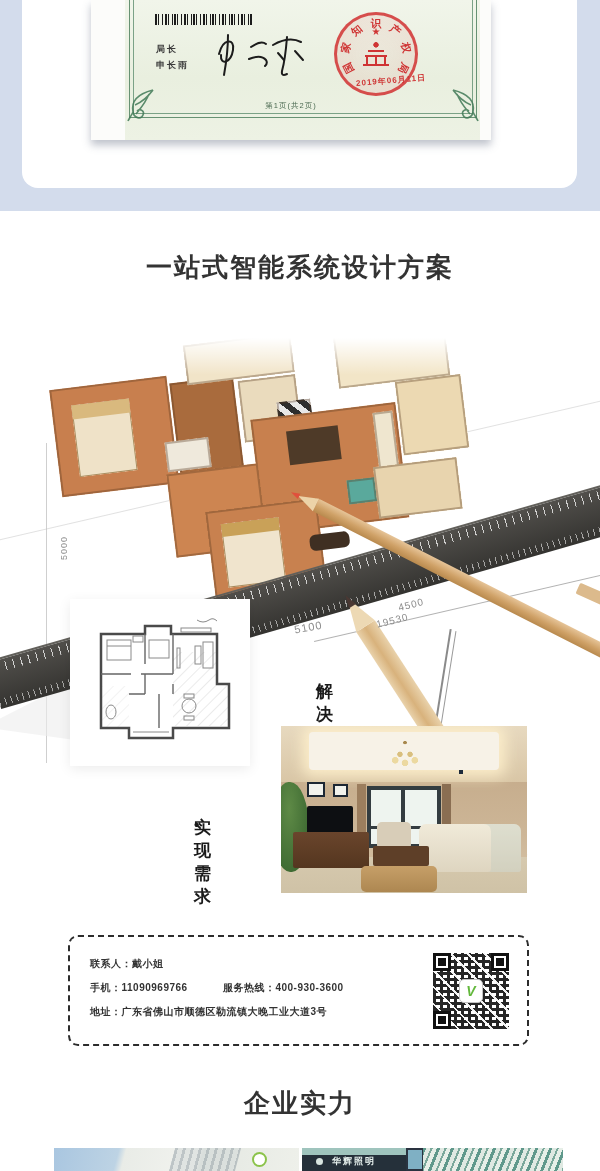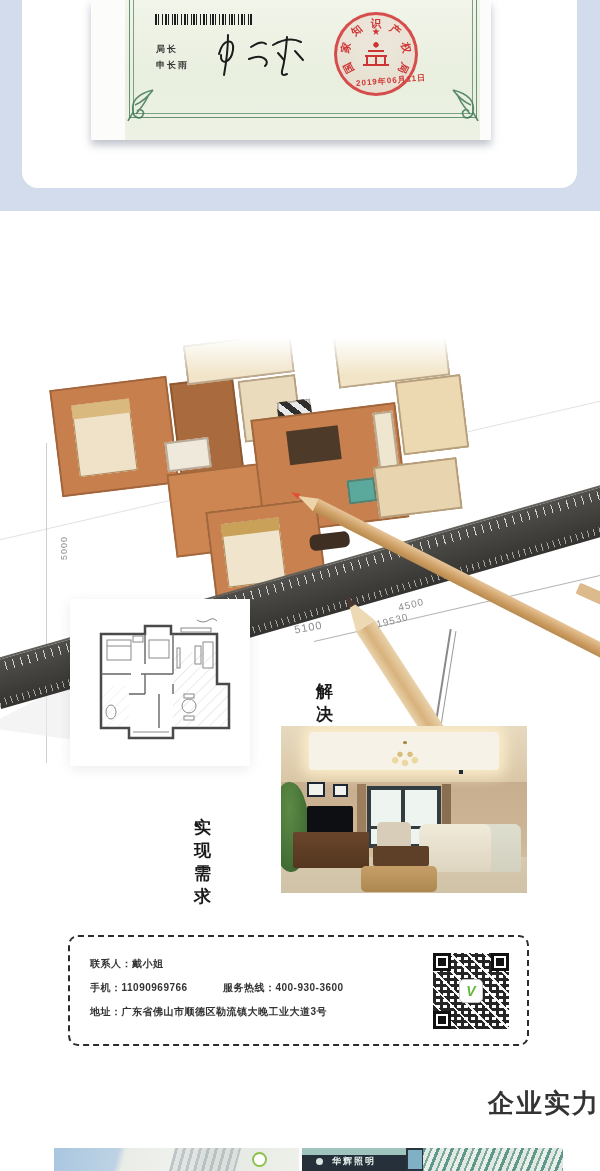--- a/index.html
+++ b/index.html
@@ -155,21 +155,21 @@
       repeating-linear-gradient(0deg,#141414 0 3px,transparent 3px 6px),
       repeating-linear-gradient(90deg,#141414 0 3px,transparent 3px 7px); }
   .qr-f { position:absolute; width:18px; height:18px; border:3px solid #111; background:#fff; }
   .qr-f::before { content:""; position:absolute; left:2px; top:2px; width:8px; height:8px; background:#111; }
   .qr-tl { left:2px; top:2px; } .qr-tr { right:2px; top:2px; } .qr-bl { left:2px; bottom:2px; }
   .qr-logo { position:absolute; left:50%; top:50%; transform:translate(-50%,-50%); width:24px; height:24px;
     background:#fff; border:1px solid #c2c2c2; border-radius:5px; display:flex; align-items:center; justify-content:center; }
   .qr-logo span { color:#63b83c; font-weight:800; font-style:italic; font-size:14px; line-height:1; }
 
   
-  .strength-title { position:absolute; left:0; top:1085px; width:600px; text-align:right; font-size:26px; line-height:36px;
+  .strength-title { position:absolute; left:0; top:1085px; width:600px; text-align:center; font-size:26px; line-height:36px;
     font-weight:600; color:#333; letter-spacing:2px; }
   .bimg { position:absolute; top:1148px; height:23px; overflow:hidden; }
   .b1 { left:54px; width:245px; background:linear-gradient(105deg,#a9c6e0 0%,#bdd3e4 26%,#e9ece7 29%,#f2f3ef 58%,#e4e8e2 60%,#eef0ea 100%); }
   .b1-win { position:absolute; left:118px; top:0; width:66px; height:23px; transform:skewX(-15deg);
     background:repeating-linear-gradient(90deg,#8b98a0 0 3px,#cfd6d6 3px 8px); opacity:.5; }
   .b1-logo { position:absolute; right:32px; top:4px; width:15px; height:15px; border-radius:50%; background:#fff; border:2px solid #8bc34a; }
   .b2 { left:302px; width:124px; background:linear-gradient(180deg,#9fc4bd 0 30%,#25303a 30% 100%); }
   .b2-sign { position:absolute; left:30px; top:9px; font-size:9px; line-height:1; color:#e8f2ef; letter-spacing:2px; font-weight:700; }
   .b2-dot { position:absolute; left:14px; top:10px; width:7px; height:7px; border-radius:50%; background:#d8e4e0; }
   .b2-door { position:absolute; right:2px; top:0; width:18px; height:23px; background:#7fb0c4; border:2px solid #2a3340; }
@@ -217,24 +217,26 @@
               <span class="seal-char" style="transform: translate(-50%, -50%) rotate(-39deg) translateY(-31px);">知</span>
               <span class="seal-char" style="transform: translate(-50%, -50%) rotate(0deg) translateY(-31px);">识</span>
               <span class="seal-char" style="transform: translate(-50%, -50%) rotate(39deg) translateY(-31px);">产</span>
               <span class="seal-char" style="transform: translate(-50%, -50%) rotate(78deg) translateY(-31px);">权</span>
               <span class="seal-char" style="transform: translate(-50%, -50%) rotate(117deg) translateY(-31px);">局</span>
             </div>
           <div class="seal-star">★</div>
           <div class="seal-emblem"></div>
         </div>
         <div class="seal-date">2019年06月11日</div>
+        <div class="page-note">第1页(共2页)</div>
       </div>
     </div>
   </section>
 
+  <h2 class="sec-title">一站式智能系统设计方案</h2>
 
   <div class="hero">
     <div class="bg-line-a"></div>
     <div class="bg-line-b"></div>
     <div class="bg-line-c1"></div>
     <div class="bg-line-c2"></div>
     <div class="bg-line-d"></div>
     <div class="tri1"></div>
     <div class="tri2"></div>
 

